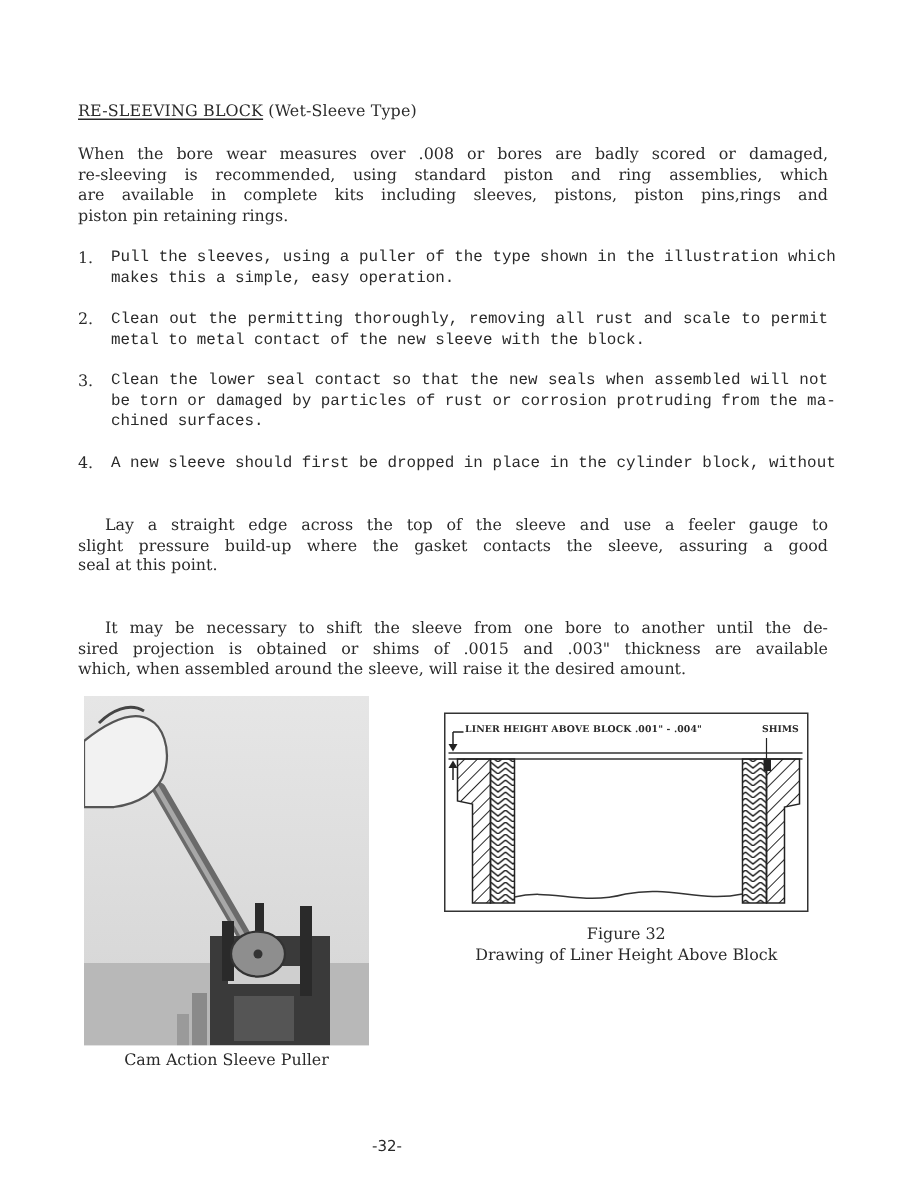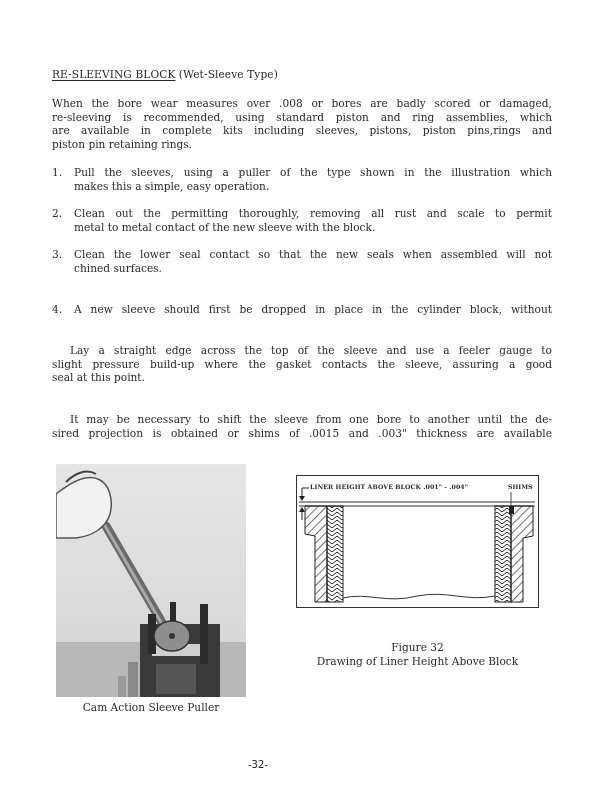--- a/index.html
+++ b/index.html
@@ -7,21 +7,21 @@
       font-family: "DejaVu Serif", "Liberation Serif", serif; color: #2a2a2a; }
     .txt { position: absolute; font-size: 10.6px; line-height: 13.6px; white-space: nowrap; letter-spacing: 0.1px; text-align: right; }
     .heading { left: 52px; top: 68px; }
     .heading .u { text-decoration: underline; text-underline-offset: 2px; }
     .para { position: absolute; left: 52px; width: 500px; font-size: 10.6px; line-height: 13.6px; text-align: justify; }
     .para span.line { display: block; text-align: justify; text-align-last: justify; white-space: nowrap; }
     .para span.line.last { text-align-last: left; }
     .item { position: absolute; left: 52px; width: 500px; font-size: 10.6px; line-height: 13.6px; }
     .item .num { position: absolute; left: 0; top: 0; }
     .item .body { position: absolute; left: 22px; width: 478px; }
-    .item .body span.line { display: block; text-align: justify; text-align-last: justify; white-space: nowrap; }
+    .item .body span.line { display: block; text-align: justify; text-align-last: justify; white-space: nowrap; font-family: Liberation Mono, monospace; }
     .item .body span.line.last { text-align-last: left; }
     .indent { text-indent: 18px; }
     .fig31 { position: absolute; left: 56px; top: 464px; width: 190px; height: 233px; background: #d8d8d8; overflow: hidden; }
     .fig32 { position: absolute; left: 296px; top: 475px; width: 241px; height: 131px; border: 1px solid #333; background: #fff; }
     .caption { position: absolute; font-size: 10.6px; line-height: 14px; text-align: center; white-space: nowrap; }
     .pagenum { position: absolute; left: 0; width: 516px; top: 759px; text-align: center; font-family: "DejaVu Sans", sans-serif; font-size: 10px; }
   </style>
 </head>
 <body>
 
@@ -49,40 +49,42 @@
   <div class="body">
     <span class="line">Clean out the permitting thoroughly, removing all rust and scale  to permit</span>
     <span class="line last">metal to metal contact of the new sleeve with the block.</span>
   </div>
 </div>
 
 <div class="item" style="top:248px;">
   <span class="num">3.</span>
   <div class="body">
     <span class="line">Clean the lower seal contact so that the new seals when assembled will not</span>
+    <span class="line">be torn or damaged by particles of rust or corrosion protruding  from the ma-</span>
     <span class="line last">chined surfaces.</span>
   </div>
 </div>
 
 <div class="item" style="top:303px;">
   <span class="num">4.</span>
   <div class="body">
     <span class="line">A new sleeve should first be dropped in place in the cylinder block, without</span>
   </div>
 </div>
 
 <div class="para" style="top:344px;">
   <span class="line indent" style="padding-left:18px;text-indent:0;">Lay a straight edge across the top of the sleeve and use a  feeler  gauge  to</span>
   <span class="line">slight pressure build-up where the gasket contacts the sleeve, assuring  a good</span>
   <span class="line last">seal at this point.</span>
 </div>
 
 <div class="para" style="top:413px;">
   <span class="line" style="padding-left:18px;">It may be necessary to shift the  sleeve from one bore to another until the de-</span>
   <span class="line">sired projection is obtained or shims of .0015 and .003" thickness are available</span>
+  <span class="line last">which, when assembled around the sleeve, will raise it the desired amount.</span>
 </div>
 
 <div class="fig31">
   <svg width="190" height="233" viewBox="0 0 190 233">
     <defs>
       <linearGradient id="wall" x1="0" y1="0" x2="0" y2="1">
         <stop offset="0" stop-color="#e6e6e6"></stop>
         <stop offset="1" stop-color="#d4d4d4"></stop>
       </linearGradient>
     </defs>
@@ -141,18 +143,18 @@
     <line x1="5" y1="12" x2="5" y2="24" stroke="#222" stroke-width="1"></line>
     <path d="M2,20 L5,25 L8,20 Z" fill="#222"></path>
     <line x1="5" y1="32" x2="5" y2="44" stroke="#222" stroke-width="1"></line>
     <path d="M2,36 L5,31 L8,36 Z" fill="#222"></path>
     <line x1="5" y1="12" x2="12" y2="12" stroke="#222" stroke-width="1"></line>
     <line x1="214" y1="16" x2="214" y2="30" stroke="#222" stroke-width="0.8"></line>
   </svg>
   <div style="position:absolute; left:13px; top:7px; font-family:'DejaVu Serif', serif; font-weight:bold; font-size:6.2px; letter-spacing:0.1px; white-space:nowrap;">LINER HEIGHT ABOVE BLOCK .001" - .004"</div>
   <div style="position:absolute; left:211px; top:7px; font-family:'DejaVu Serif', serif; font-weight:bold; font-size:6.2px; white-space:nowrap;">SHIMS</div>
 </div>
-<div class="caption" style="left:296px; width:243px; top:640px;">
+<div class="caption" style="left:296px; width:243px; top:616px;">
   <div>Figure 32</div>
   <div>Drawing of Liner Height Above Block</div>
 </div>
 
 <div class="pagenum">-32-</div>
 
 </body></html>

